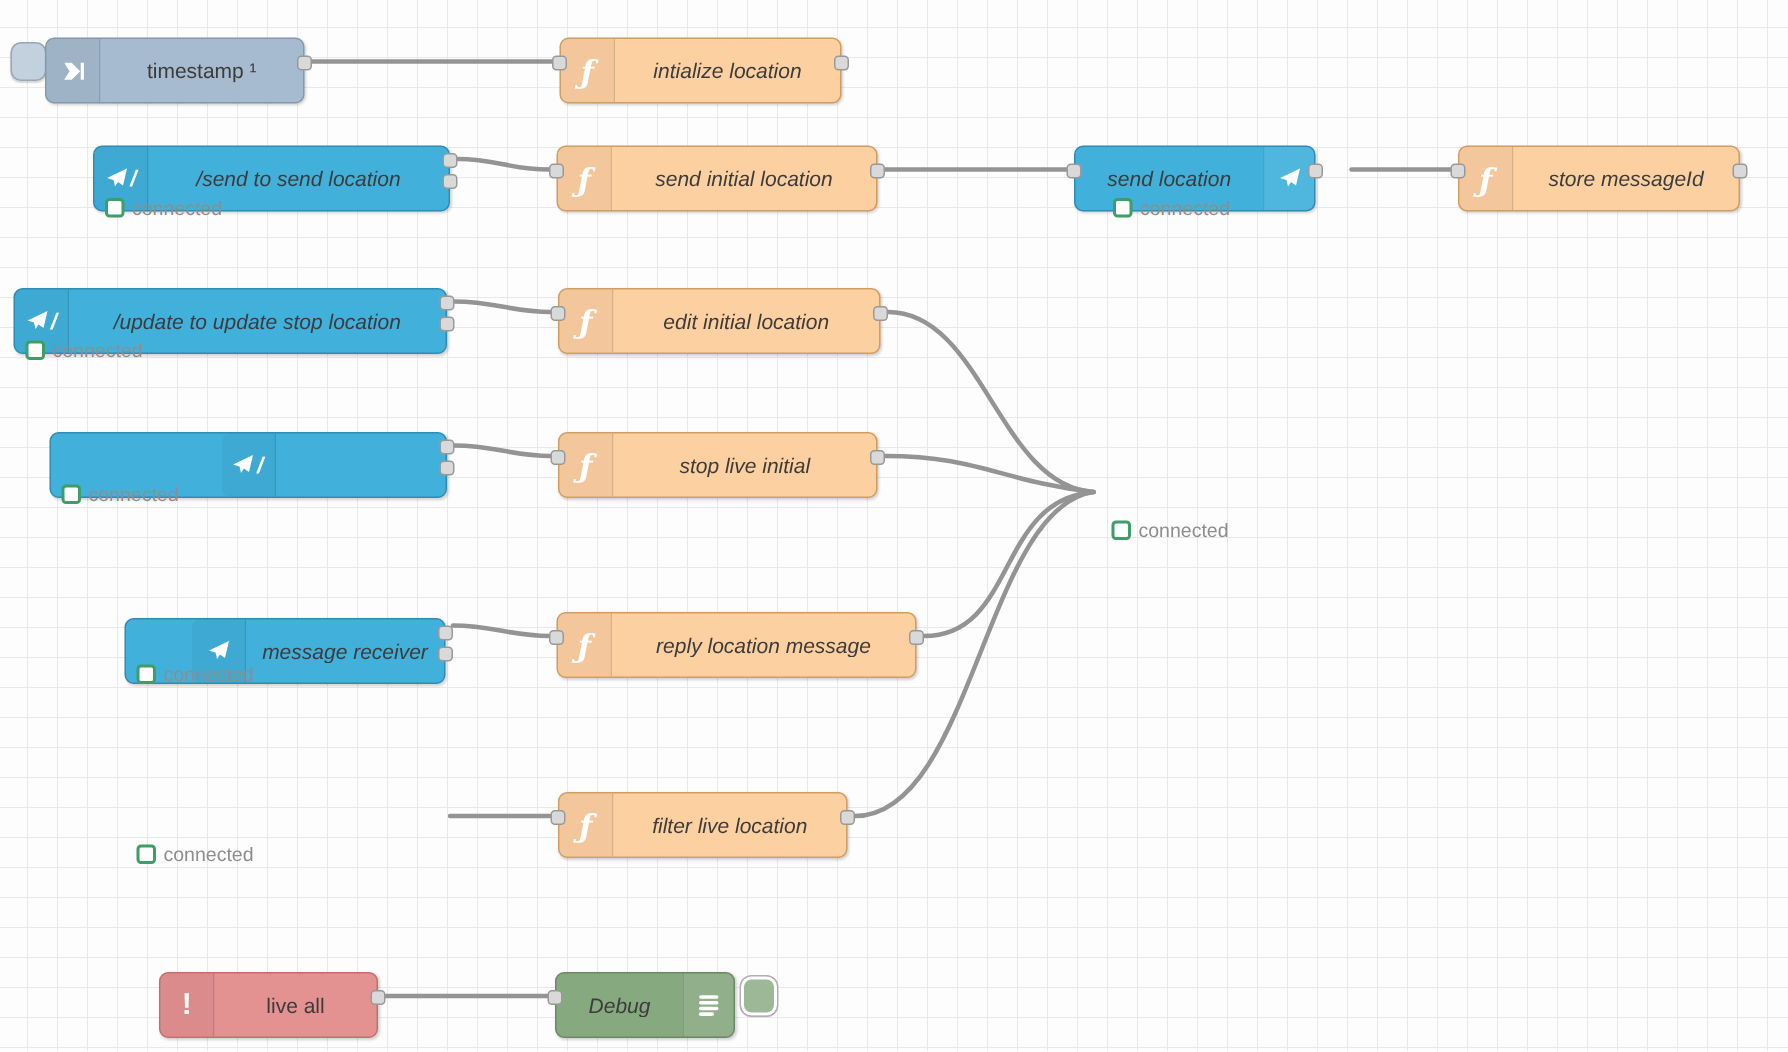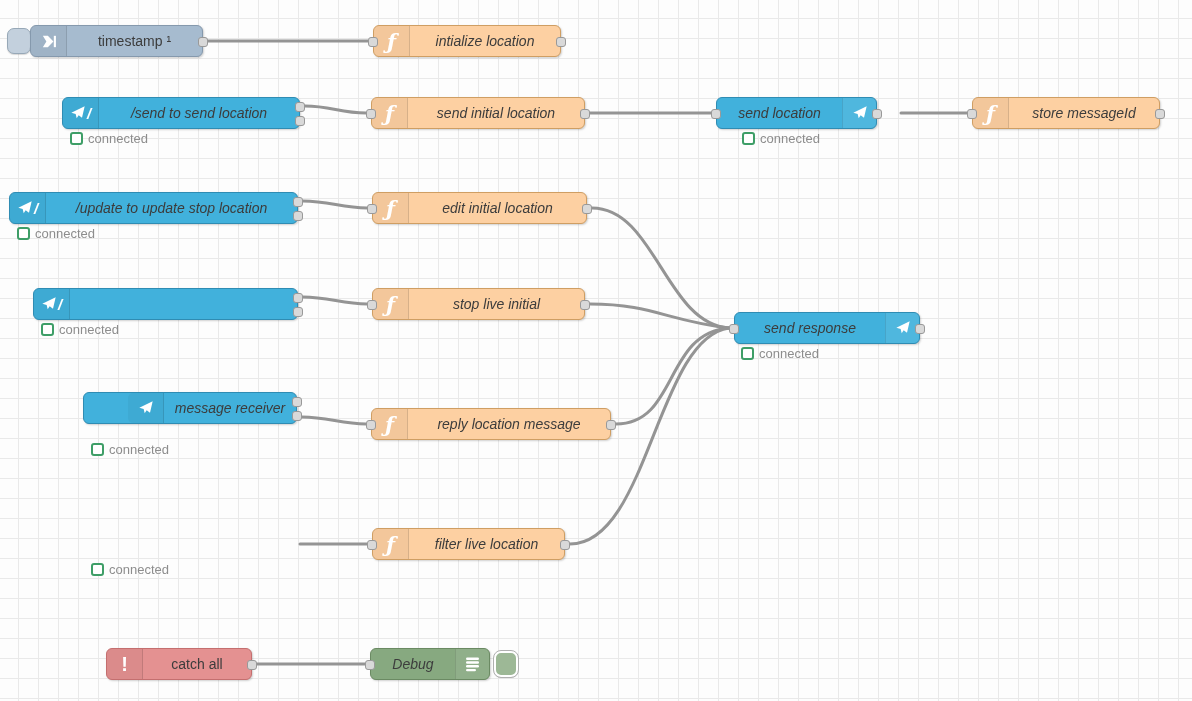--- a/index.html
+++ b/index.html
@@ -9,23 +9,24 @@
     background-color:#fdfdfd;
     background-image:
       linear-gradient(#e9e9e9 1px, transparent 1px),
       linear-gradient(90deg,#e9e9e9 1px, transparent 1px);
     background-size:20px 20px;
     background-position:-2px -2px;
   }
   .wires{position:absolute;left:0;top:0;z-index:1;}
   .wires path{stroke:#949494;stroke-width:3;fill:none;stroke-linecap:round;}
   .node{
-    position:absolute;height:32px;z-index:3;box-sizing:border-box;
+    position:absolute;height:44px;z-index:3;box-sizing:border-box;
     border-radius:6px;border:1px solid;display:flex;align-items:center;
     box-shadow:1px 1px 2px rgba(0,0,0,0.18);
+    justify-content:center;
   }
   .node .label{
     flex:1;text-align:center;font-size:14px;color:#3c3c3c;
     white-space:nowrap;overflow:hidden;padding:0 6px;
   }
   .node .label.it{font-style:italic;}
   .icon-region{
     height:100%;display:flex;align-items:center;justify-content:center;
     flex:0 0 auto;box-sizing:border-box;
   }
@@ -194,36 +195,26 @@
 
   <div class="node node-function" style="left:372px;top:288px;width:213px;">
     <span class="icon-region left">
         <span class="fn-glyph">ƒ</span>
       </span>
     <span class="label it">stop live initial</span>
     <span class="port in" style="top:11px;"></span>
     <span class="port out" style="top:11px;"></span>
   </div>
 
-  <div class="node node-telegram" style="left:734px;top:312px;width:186px;">
-    <span class="label it">send response</span>
-    <span class="icon-region right">
-      <svg class="glyph" width="16" height="16" viewBox="0 0 24 24">
-          <path d="M22 2 L2 11.5 L8.5 13.5 L10 20 L13 15.5 L18 19 Z" fill="#fff"></path>
-        </svg>
-    </span>
-    <span class="port in" style="top:11px;"></span>
-    <span class="port out" style="top:11px;"></span>
-  </div>
   <div class="status" style="left:741px;top:346px;">
     <span class="status-dot"></span>
     <span>connected</span>
   </div>
 
-  <div class="node node-telegram" style="left:83px;top:392px;width:214px;padding-left:44px;">
+  <div class="node node-telegram" style="left:83px;top:412px;width:214px;padding-left:44px;">
     <span class="icon-region left">
       <svg class="glyph" width="16" height="16" viewBox="0 0 24 24">
           <path d="M22 2 L2 11.5 L8.5 13.5 L10 20 L13 15.5 L18 19 Z" fill="#fff"></path>
         </svg>
     </span>
     <span class="label it">message receiver</span>
     <span class="port out" style="top:4px;"></span>
     <span class="port out" style="top:18px;"></span>
   </div>
   <div class="status" style="left:91px;top:442px;">
@@ -251,21 +242,21 @@
       </span>
     <span class="label it">filter live location</span>
     <span class="port in" style="top:11px;"></span>
     <span class="port out" style="top:11px;"></span>
   </div>
 
   <div class="node node-catch" style="left:106px;top:648px;width:146px;">
     <span class="icon-region left">
         <span class="catch-glyph">!</span>
       </span>
-    <span class="label">catch all</span>
+    <span class="label">live all</span>
     <span class="port out" style="top:11px;"></span>
   </div>
 
   <div class="node node-debug" style="left:370px;top:648px;width:120px;">
     <span class="label it">Debug</span>
     <span class="icon-region right">
       <svg class="glyph" width="16" height="16" viewBox="0 0 16 16">
         <rect x="1" y="1.5" width="13" height="2.4" rx="1.2" fill="#fff"></rect>
         <rect x="1" y="5.3" width="13" height="2.4" rx="1.2" fill="#fff"></rect>
         <rect x="1" y="9.1" width="13" height="2.4" rx="1.2" fill="#fff"></rect>

